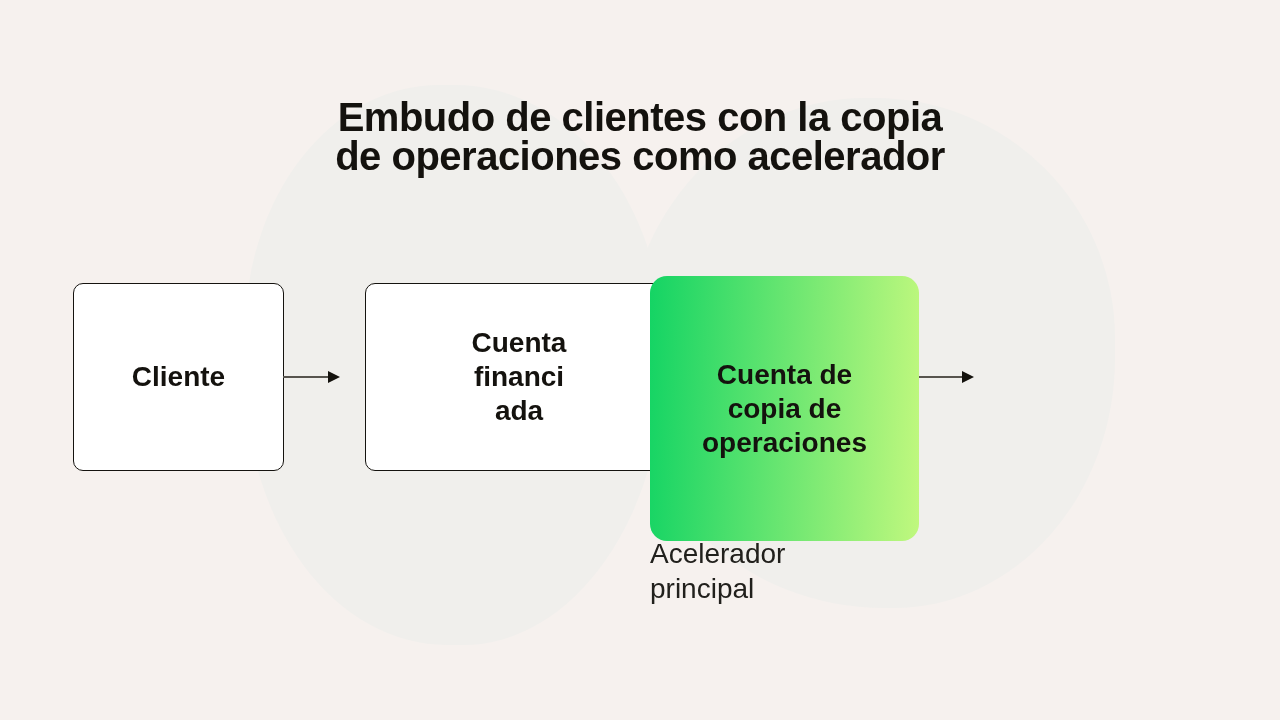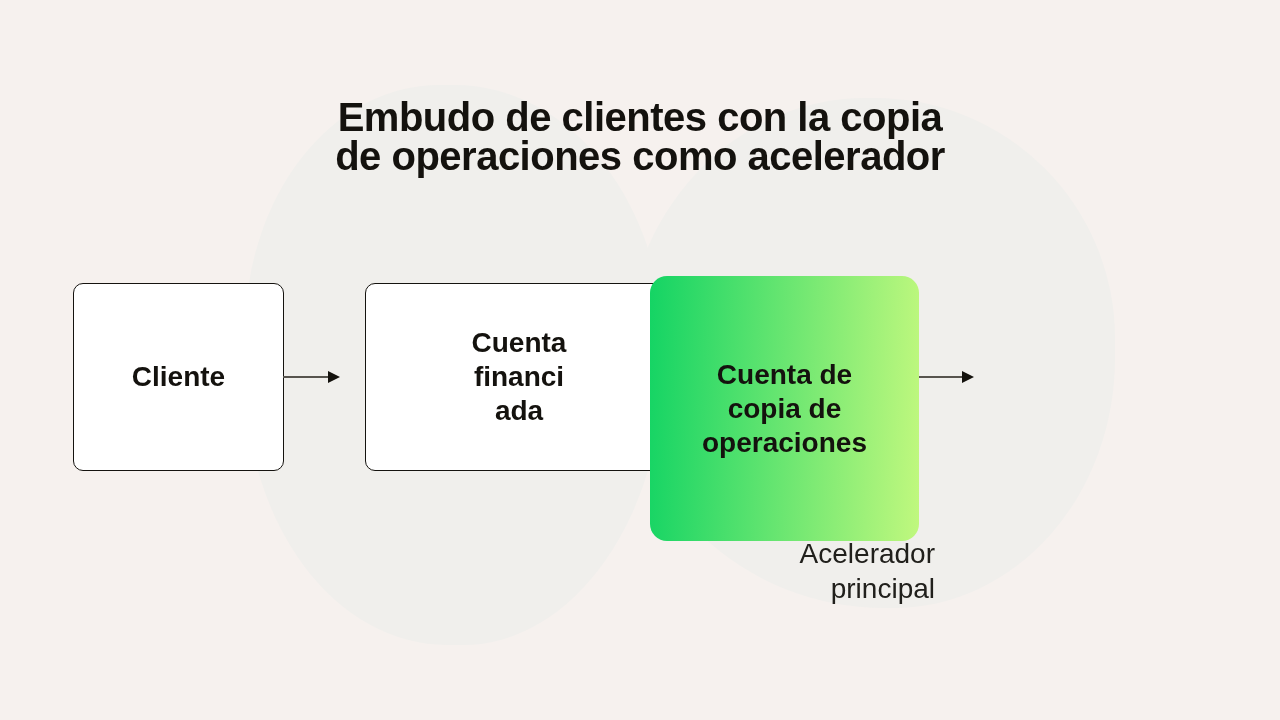--- a/index.html
+++ b/index.html
@@ -57,22 +57,22 @@
     border-top:6px solid transparent;border-bottom:6px solid transparent;
     border-left:12px solid var(--arrow-head);
   }
   .arrow-1{left:283px;top:376px;}
   .arrow-1 .arrow-line{left:0;width:45px;}
   .arrow-1 .arrow-head{left:45px;}
   .arrow-2{left:919px;top:376px;}
   .arrow-2 .arrow-line{left:0;width:43px;}
   .arrow-2 .arrow-head{left:43px;}
   .caption{
-    position:absolute;left:666px;top:536px;width:269px;z-index:2;
-    text-align:right;font-size:28px;font-weight:400;line-height:35px;
+    position:absolute;left:650px;top:536px;width:269px;z-index:2;
+    text-align:left;font-size:28px;font-weight:400;line-height:35px;
     color:var(--caption-text);white-space:pre-line;
   }
 </style>
 </head>
 <body>
 
 <div class="stage">
 
   <div class="blob blob-a"></div>
   <div class="blob blob-b"></div>

